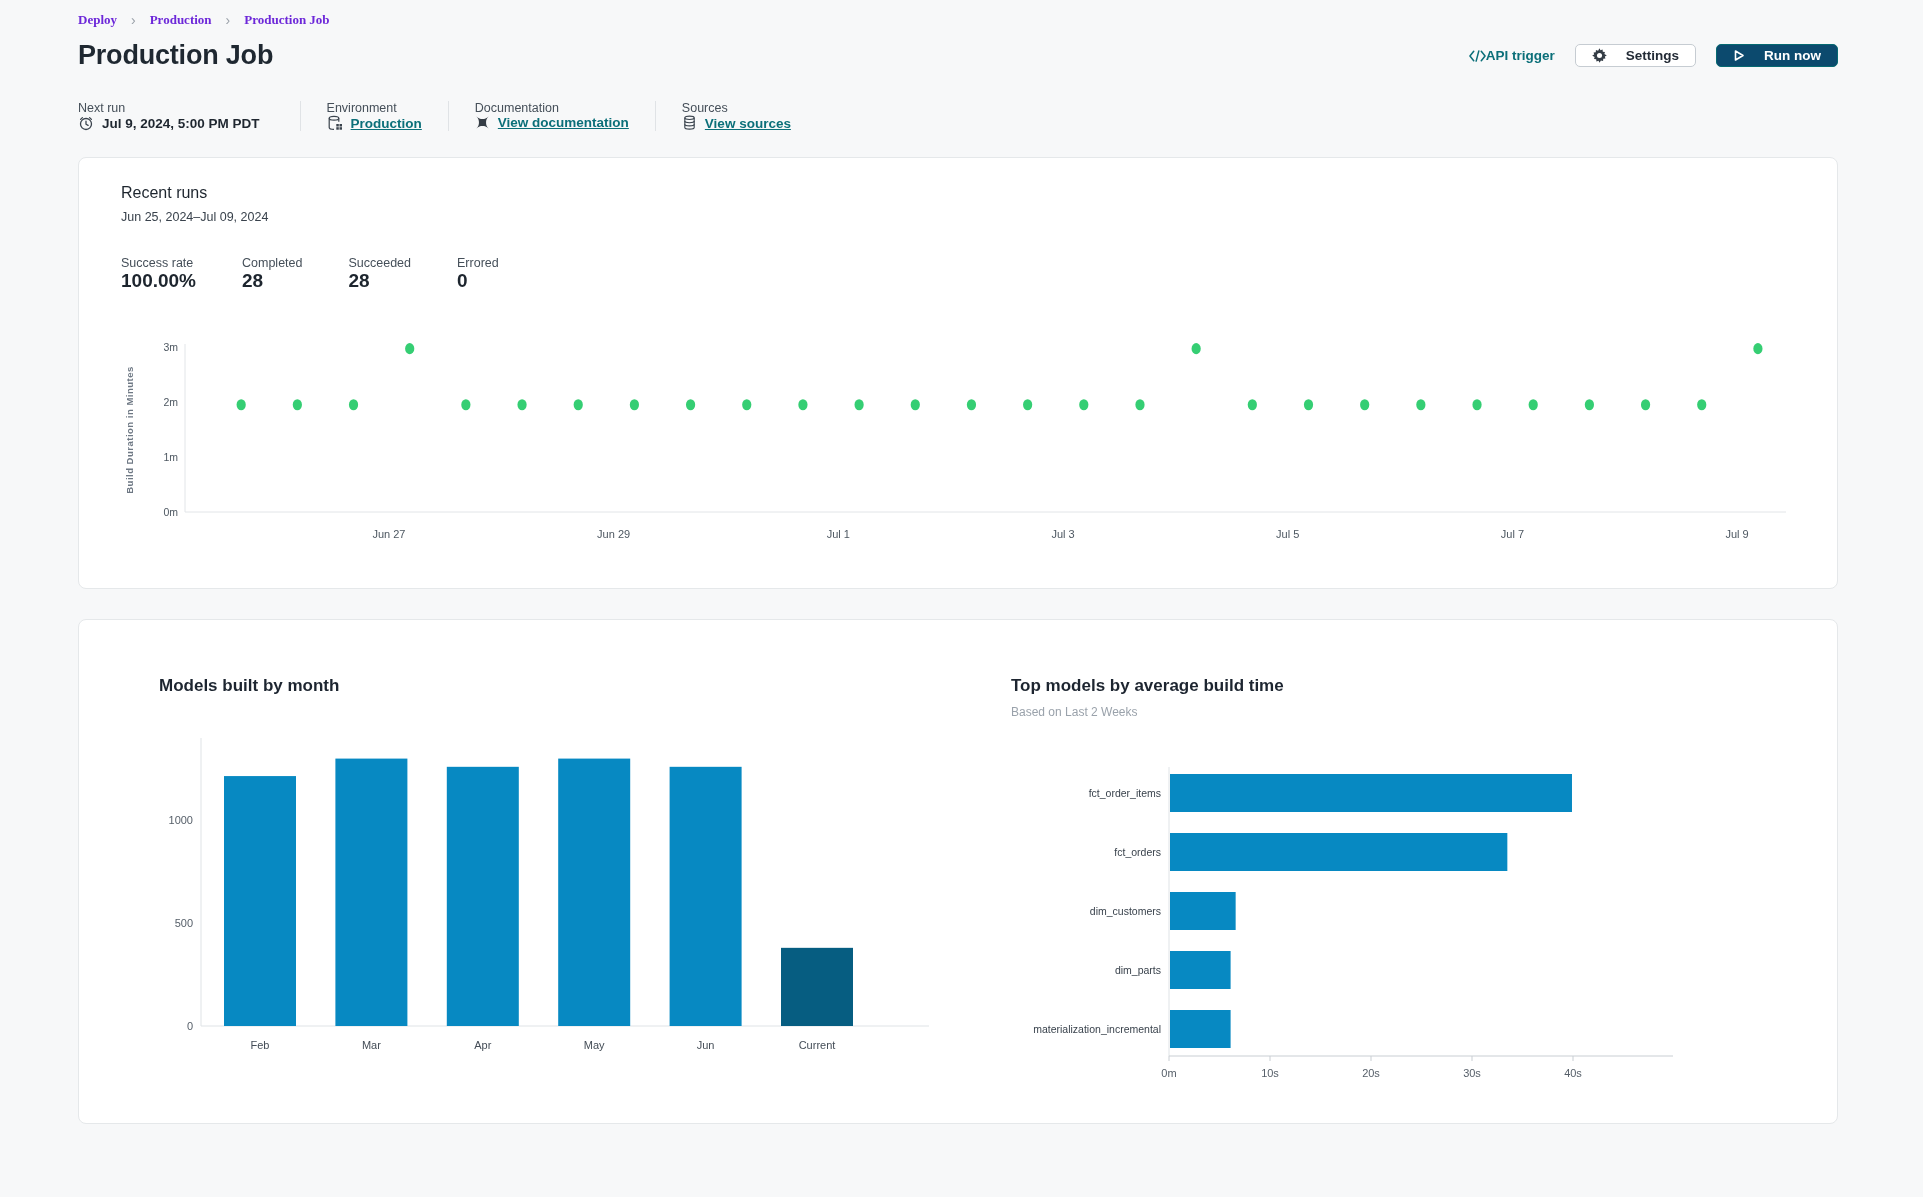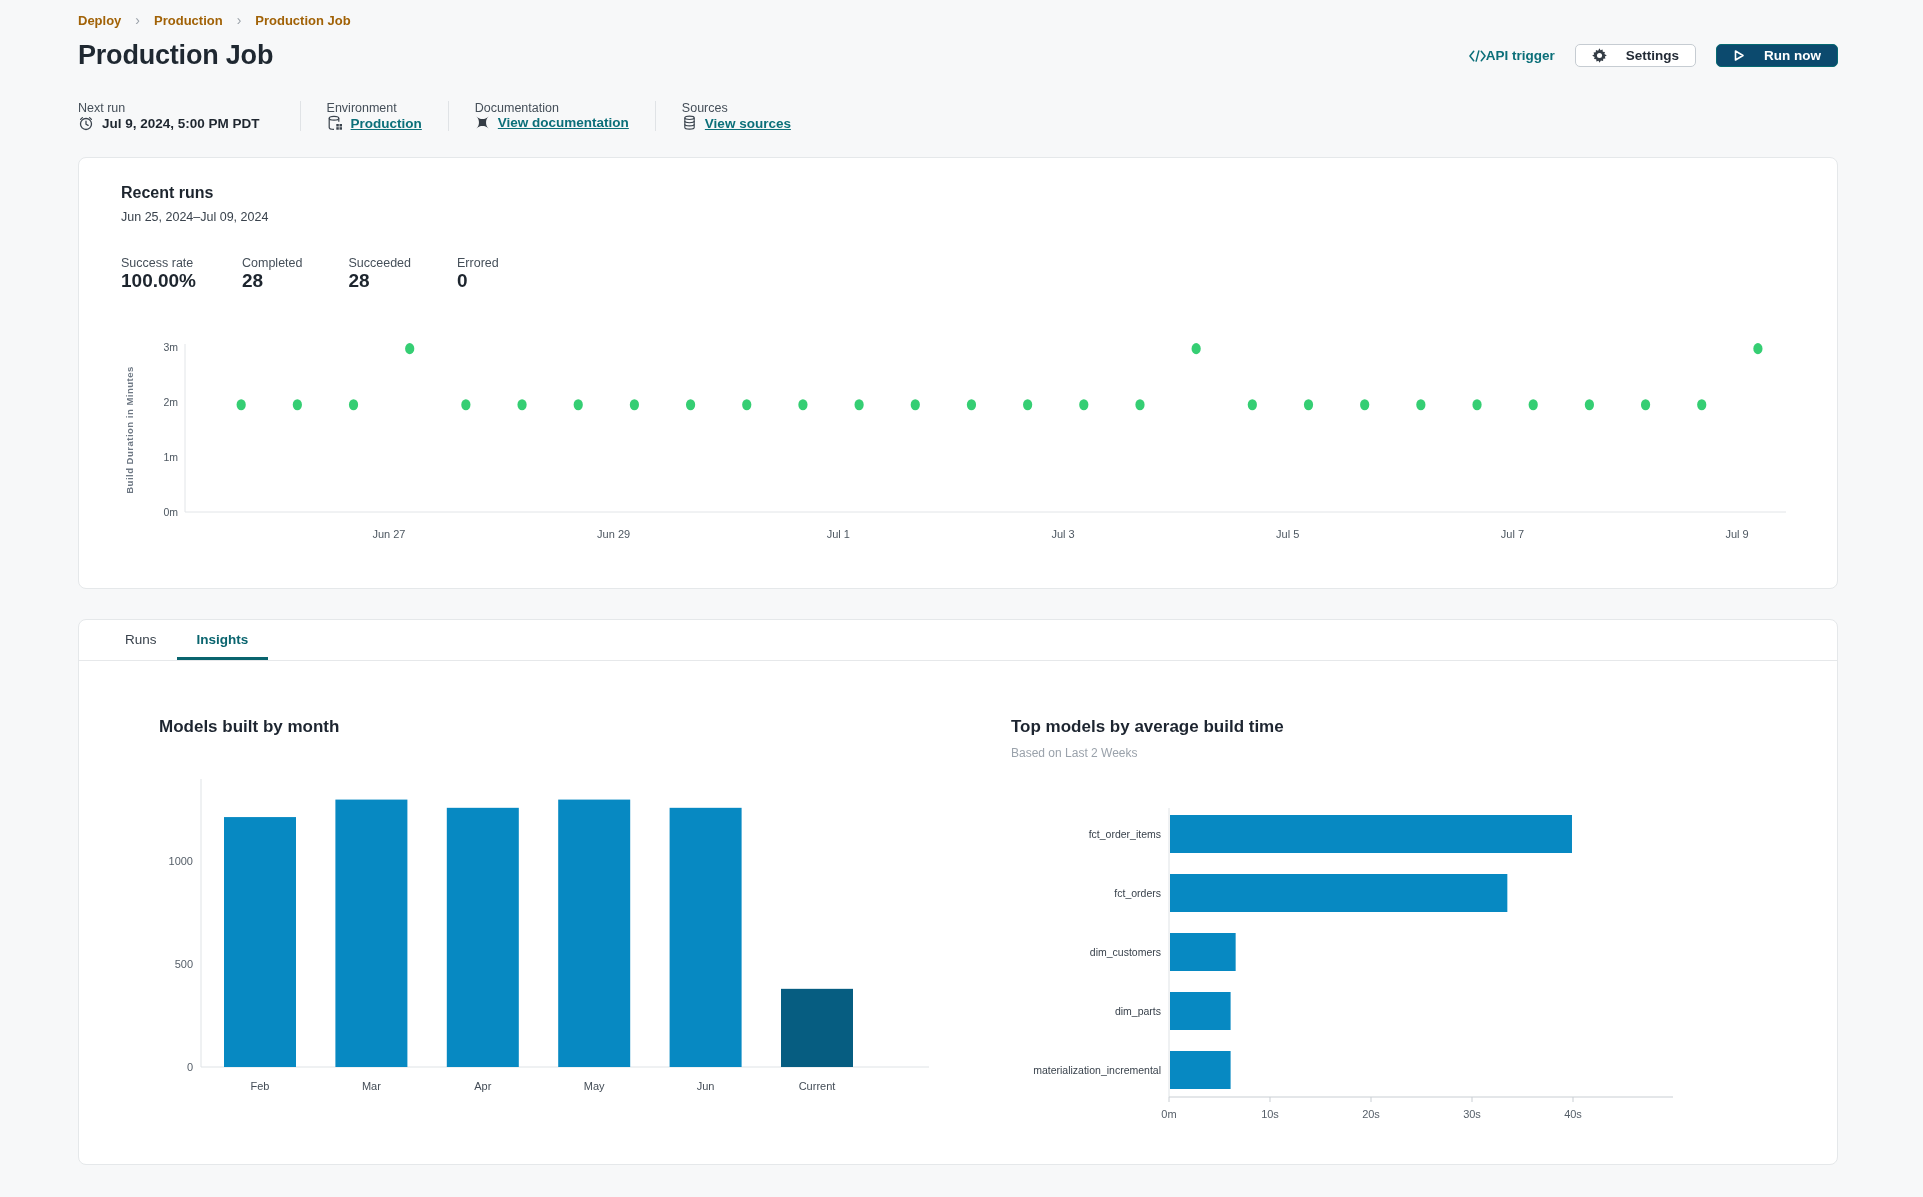--- a/index.html
+++ b/index.html
@@ -7,21 +7,21 @@
   body {
     width:1923px; height:1197px; overflow:hidden;
     background:#f7f8f9;
     font-family:"Liberation Sans", sans-serif;
     color:#232b36;
   }
   .container { padding:10px 85px 0 78px; }
 
   
   .breadcrumb { display:flex; align-items:center; font-size:13px; margin-top:2px; }
-  .crumb { font-weight:600; color:#a16207; cursor:pointer; }
+  .crumb { font-weight:600; color:#6d28d9; cursor:pointer;font-family:Liberation Serif, serif; }
   .crumb.current { font-weight:700; }
   .crumb-sep { color:#9aa1a9; margin:0 14px; font-size:14px; }
 
   
   .header-row { display:flex; justify-content:space-between; align-items:center; margin-top:12px; }
   .page-title { font-size:27px; font-weight:700; margin:0; color:#1f2831; letter-spacing:-0.2px; }
   .actions { display:flex; align-items:center; gap:20px; }
   .api-trigger { display:flex; align-items:center; color:#0b6f79; font-size:13.5px; font-weight:600; cursor:pointer; }
   .btn { display:flex; align-items:center; gap:19px; border-radius:5px; padding:3px 16px; font-size:13.5px; font-weight:700; cursor:pointer; }
   .btn-settings { background:#fff; border:1px solid #c6ccd2; color:#232b36; }
@@ -32,21 +32,21 @@
   .info-col { padding:0 26px; border-left:1px solid #e0e3e6; }
   .info-col:first-child { padding-left:0; border-left:none; padding-right:40px; }
   .info-label { font-size:12.5px; color:#454f59; }
   .info-value { display:flex; align-items:center; gap:8px; font-size:13.5px; font-weight:600; color:#1f2730; }
   .info-value .link-text { color:#0b6f79; text-decoration:underline; cursor:pointer; }
   .icon { display:inline-flex; align-items:center; }
 
   
   .card { background:#fff; border:1px solid #e5e8ea; border-radius:8px; margin-top:26px; }
   .recent-card { padding:26px 38px 34px 42px; }
-  .card-title { font-size:16px; font-weight:700; margin:0; color:#1d252e; }
+  .card-title { font-size:16px; font-weight:400; margin:0; color:#1d252e; }
   .date-range { margin-top:8px; font-size:12.5px; color:#39424c; }
   .stats { display:flex; margin-top:32px; }
   .stat { margin-right:46px; }
   .stat-label { font-size:12.5px; color:#454f59; }
   .stat-value { font-size:19px; font-weight:700; color:#1d252e; }
   .scatter-wrap { margin-top:46px; }
 
   
   .insights-card { margin-top:30px; padding:0 0 20px 0; }
   .tabbar { display:flex; padding-left:26px; border-bottom:1px solid #e6e8ea; }
@@ -232,24 +232,20 @@
           <ellipse cx="1468.3859649122805" cy="66.75" rx="4.6" ry="5.6" fill="#35ce73"></ellipse>
           <ellipse cx="1524.561403508772" cy="66.75" rx="4.6" ry="5.6" fill="#35ce73"></ellipse>
           <ellipse cx="1580.7368421052631" cy="66.75" rx="4.6" ry="5.6" fill="#35ce73"></ellipse>
           <ellipse cx="1636.9122807017543" cy="10.649999999999977" rx="4.6" ry="5.6" fill="#35ce73"></ellipse>
           <text x="12" y="92" text-anchor="middle" font-size="9.5" fill="#6e7884" font-weight="700" letter-spacing="0.5" transform="rotate(-90 12 92)">Build Duration in Minutes</text>
         </svg>
     </div>
   </section>
 
   <section class="card insights-card">
-    <div class="tabbar">
-      <div class="tab">Runs</div>
-      <div class="tab active">Insights</div>
-    </div>
     <div class="charts">
       <div class="chart-panel left-panel">
         <h3>Models built by month</h3>
         <svg id="models-by-month-chart" width="800" height="320" viewBox="0 0 800 320">
             <line x1="42" y1="0" x2="42" y2="288" stroke="#dfe3e6" stroke-width="1"></line>
             <line x1="42" y1="288" x2="770" y2="288" stroke="#dfe3e6" stroke-width="1"></line>
             <text x="34" y="292" text-anchor="end" font-size="11" fill="#555e68">0</text>
             <text x="34" y="189.15" text-anchor="end" font-size="11" fill="#555e68">500</text>
             <text x="34" y="86.30000000000001" text-anchor="end" font-size="11" fill="#555e68">1000</text>
             <rect x="65" y="38.0745" width="72" height="249.9255" fill="#0789c2"></rect>

